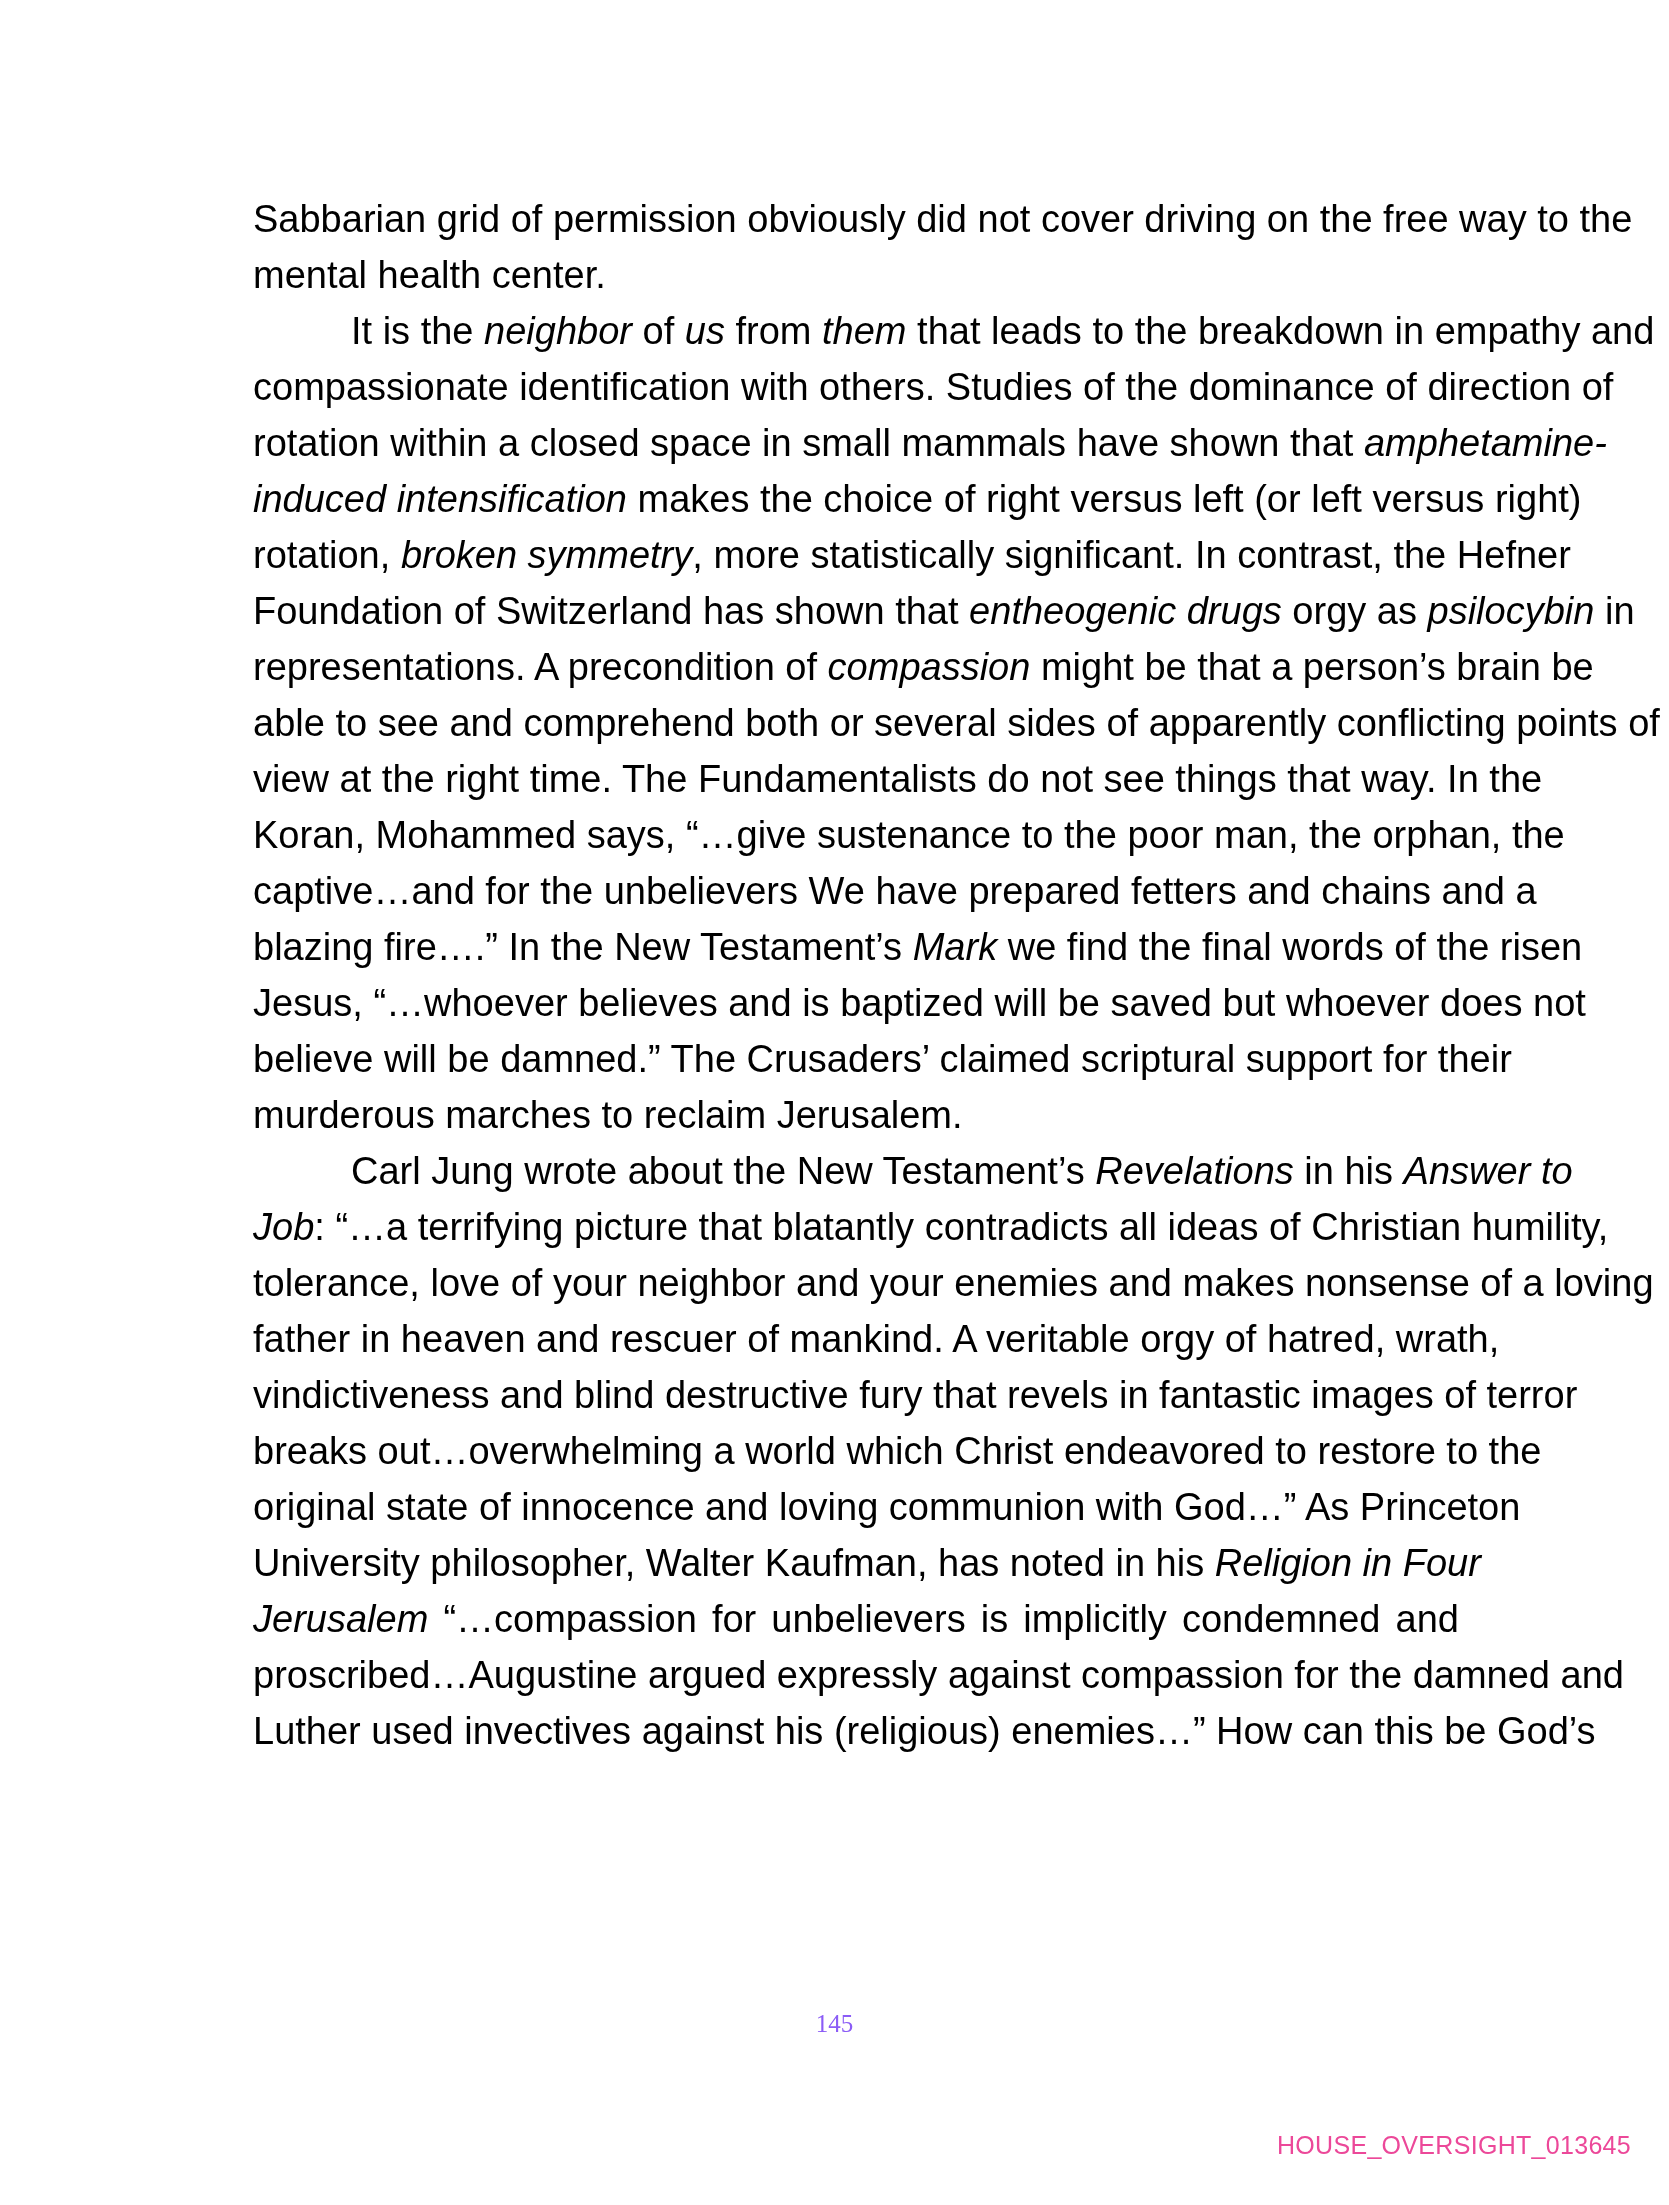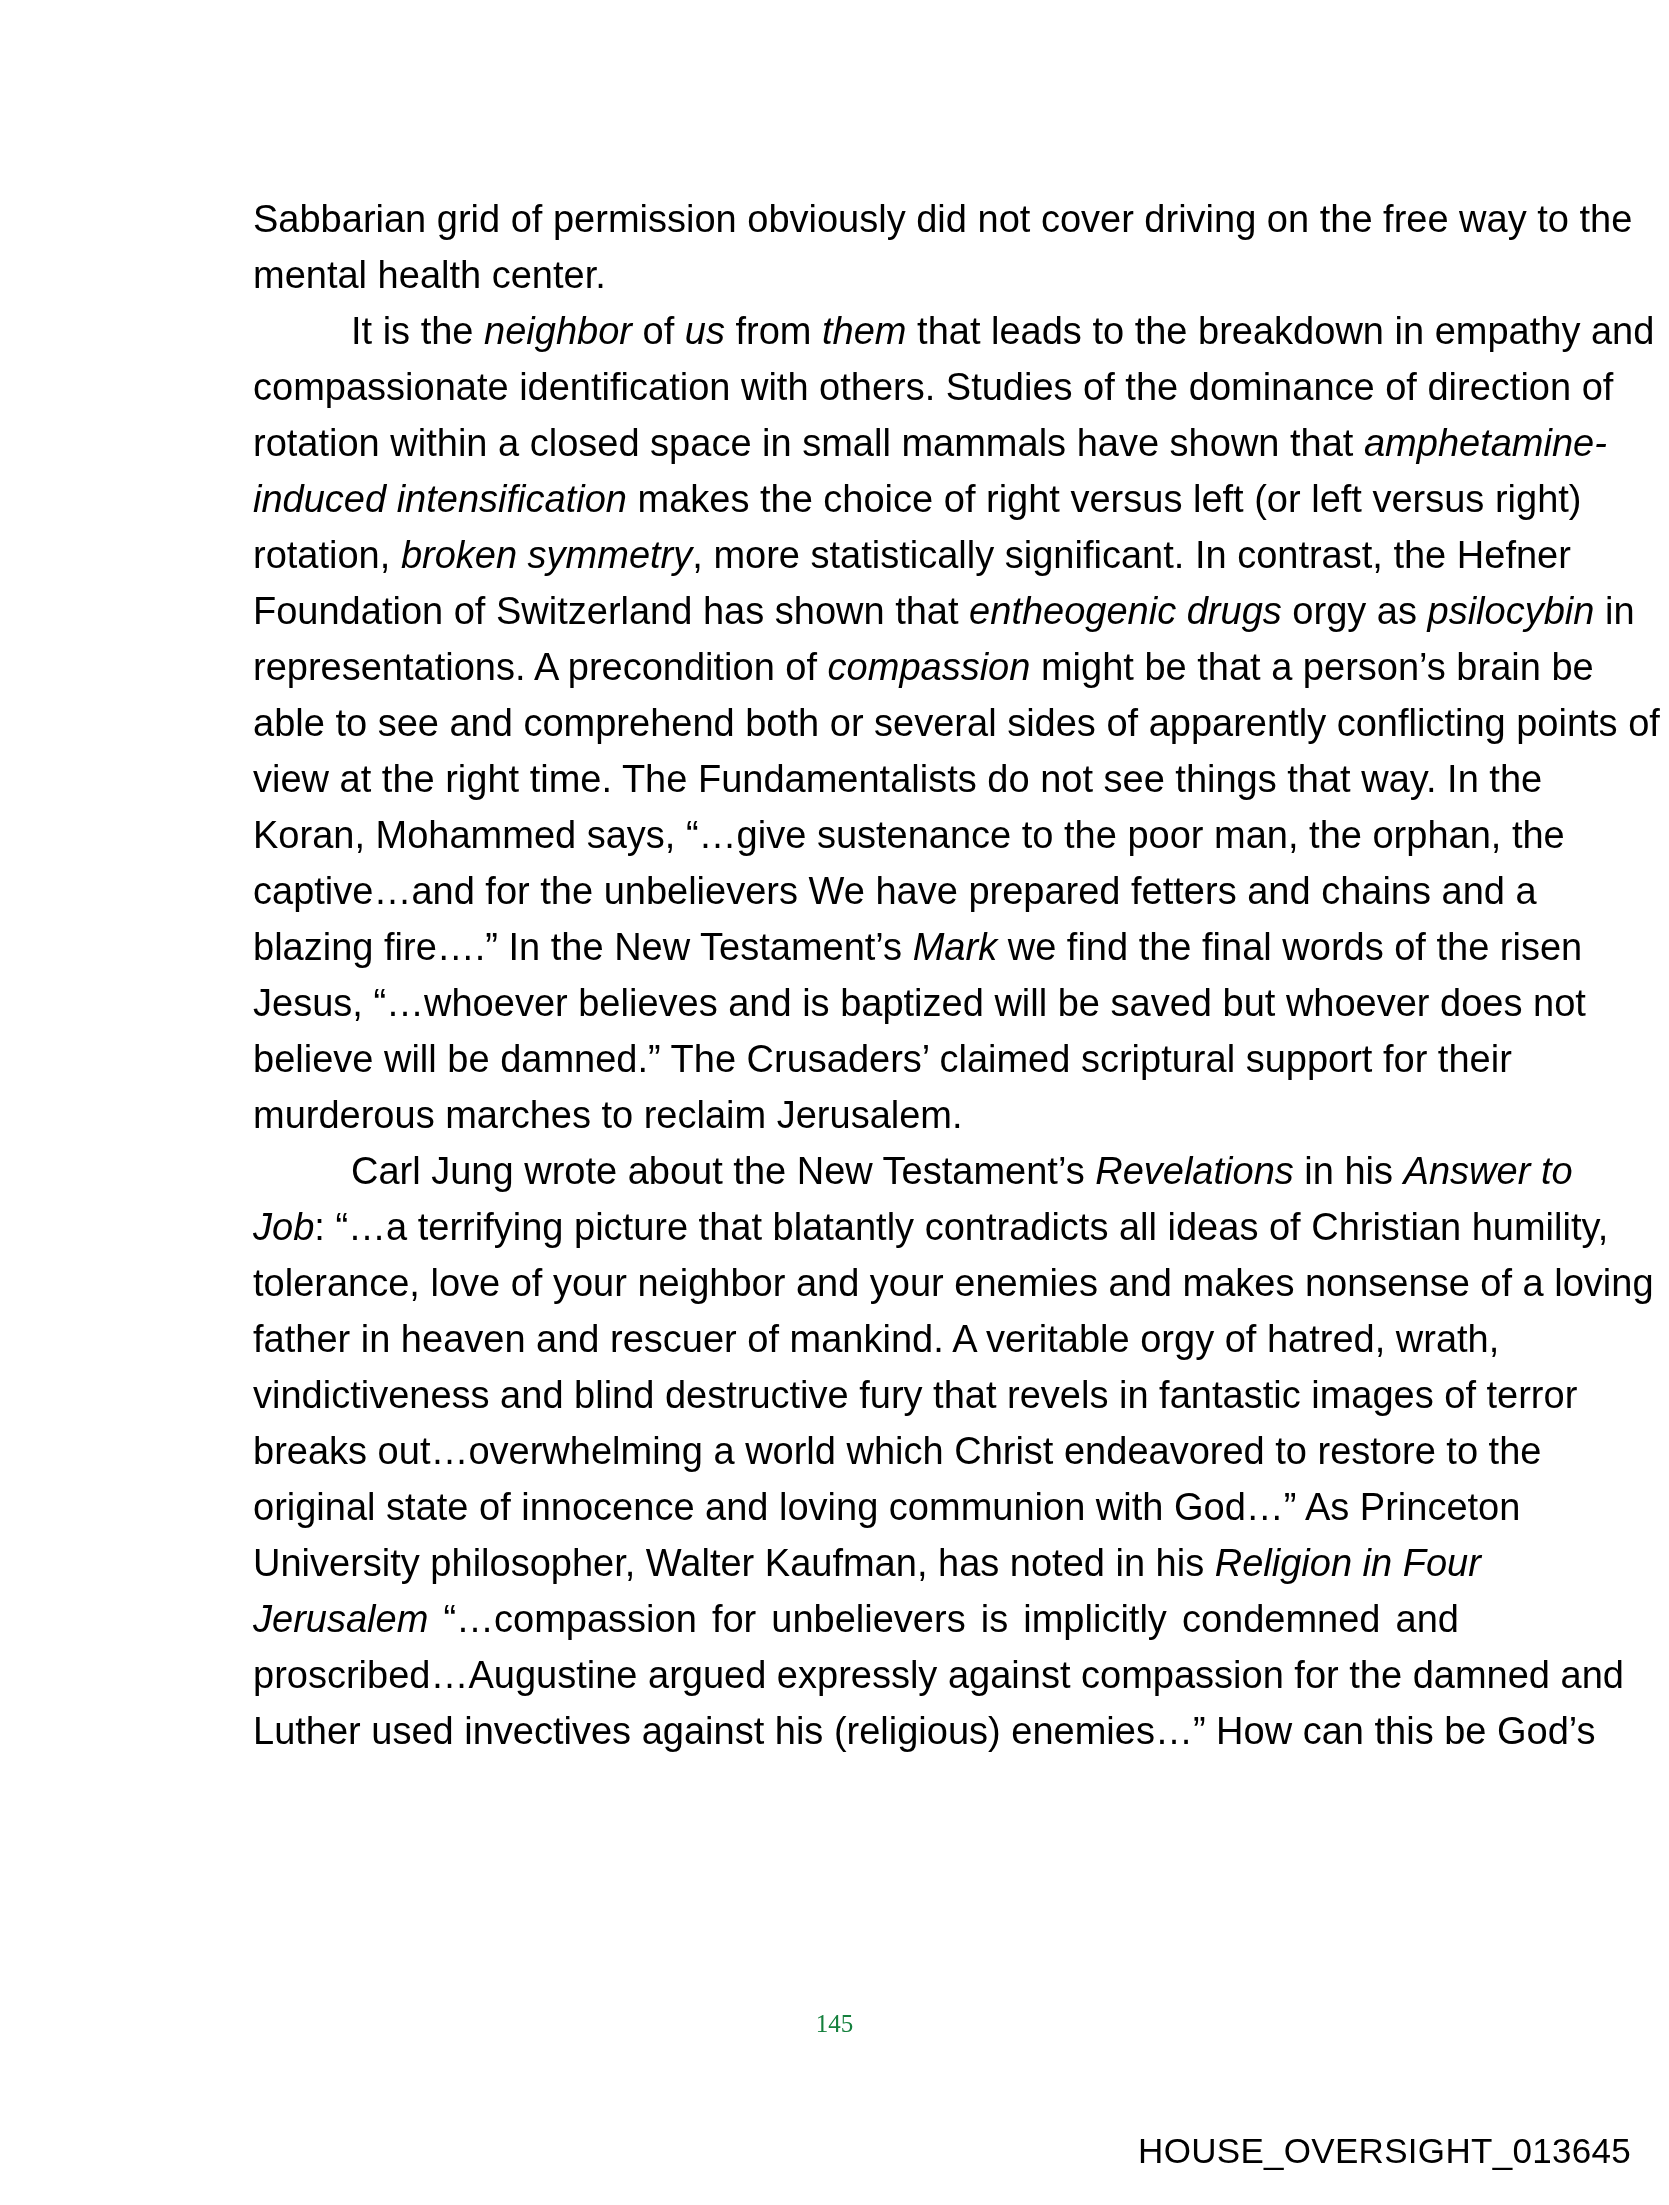--- a/index.html
+++ b/index.html
@@ -14,25 +14,25 @@
   }
   .line {
     display: block; height: 56px; white-space: nowrap;
     text-align: justify; text-align-last: justify;
   }
   .line.last { text-align-last: left; }
   .line.indent { padding-left: 98px; }
   .line .it { font-style: italic; }
   .page-number {
     position: absolute; left: 0; width: 1669px; top: 2010px; text-align: center;
-    font-family: "Liberation Serif", serif; font-size: 25px; color: #15803d;
+    font-family: "Liberation Serif", serif; font-size: 25px; color: #8b5cf6;
   }
   .bates {
     position: absolute; right: 38px; top: 2131px;
-    font-family: "Liberation Sans", sans-serif; font-size: 35px; color: #000000; letter-spacing: 0.3px;
+    font-family: "Liberation Sans", sans-serif; font-size: 25px; color: #ec4899; letter-spacing: 0.3px;
   }
 </style>
 </head>
 <body>
 
 <div id="page">
   <div class="body-text" id="body-text">
       <div class="line"><span>Sabbarian grid of permission obviously did not cover driving on the free way to the</span></div>
       <div class="line last"><span>mental health center.</span></div>
       <div class="line indent"><span>It is the </span><span class="it">neighbor</span><span> of </span><span class="it">us</span><span> from </span><span class="it">them</span><span> that leads to the breakdown in empathy and</span></div>

